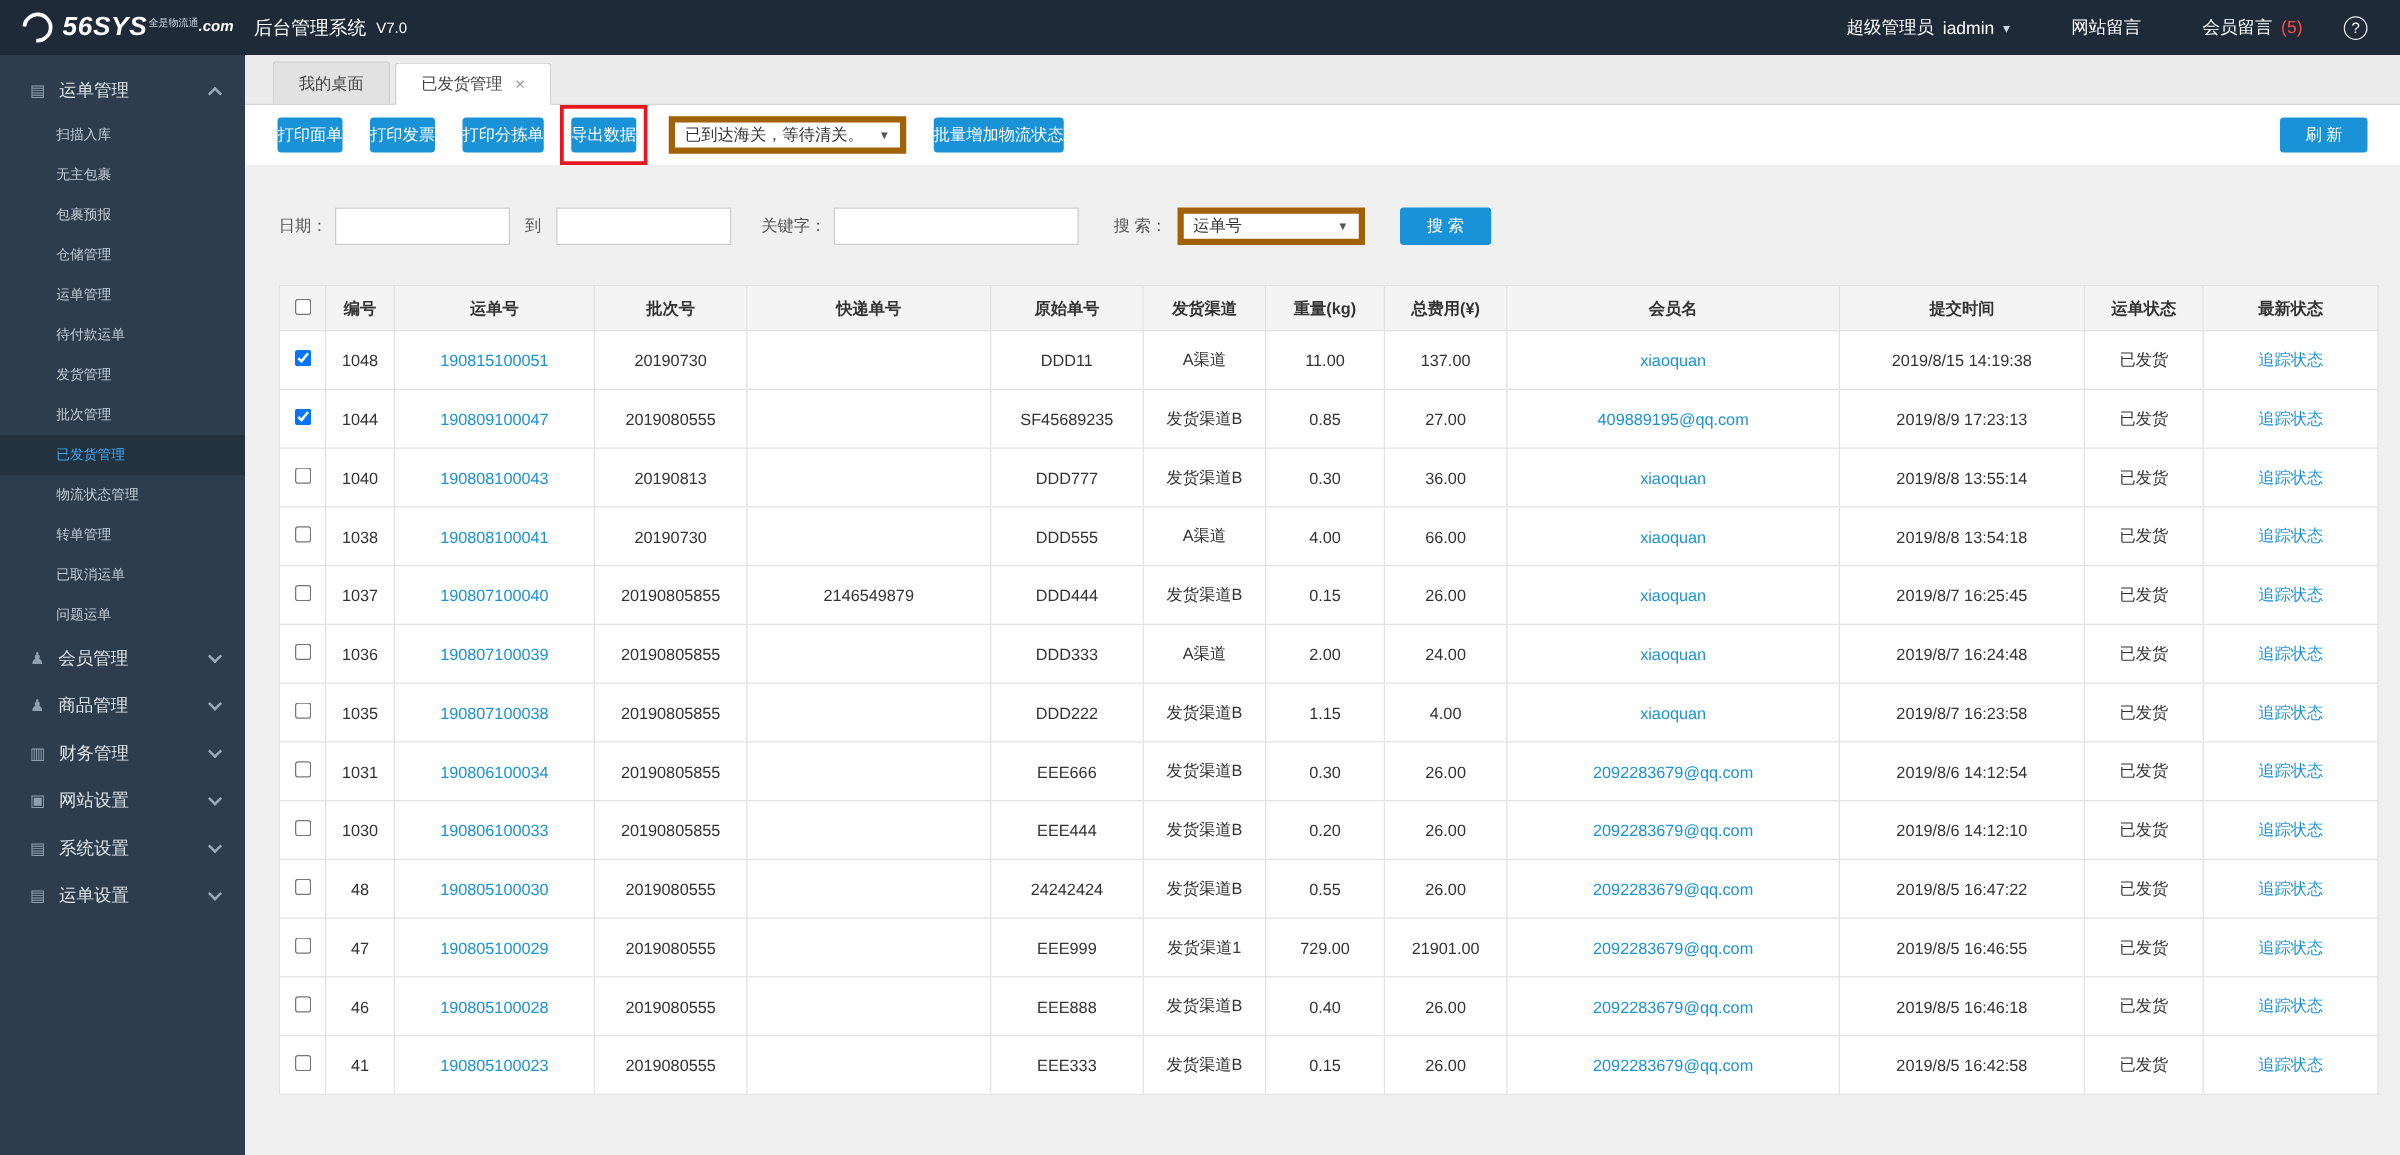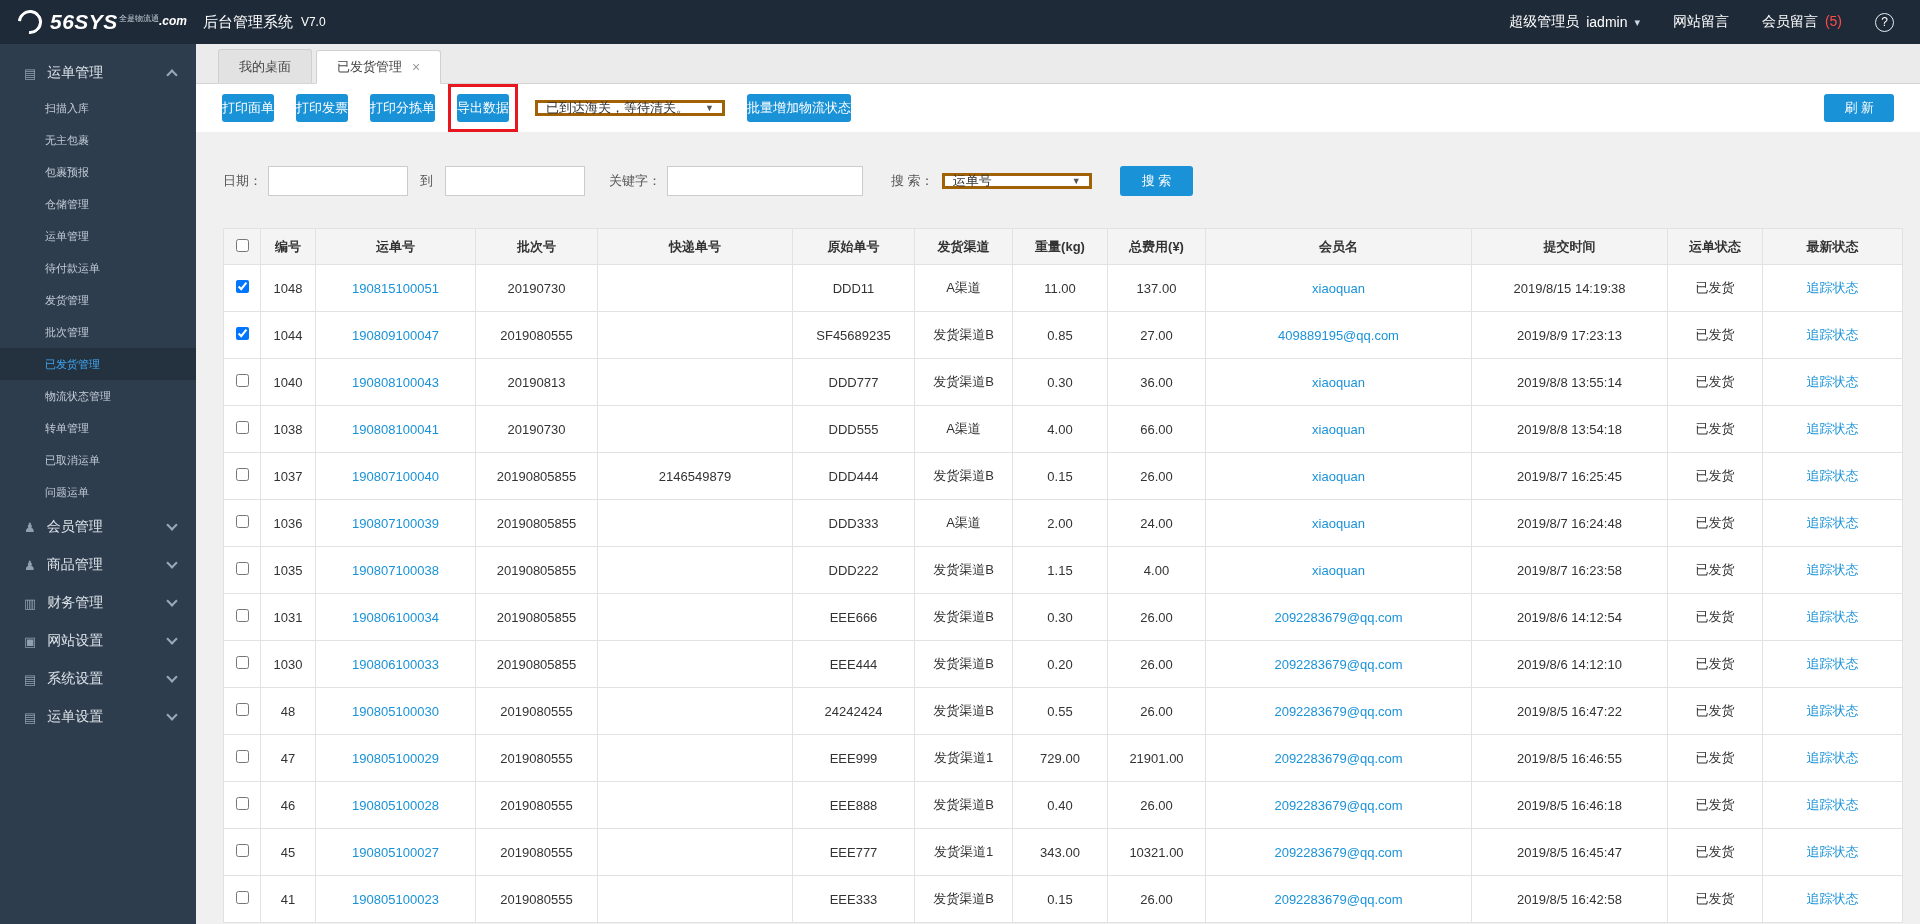--- a/index.html
+++ b/index.html
@@ -12,21 +12,21 @@
   .logo-circle { width: 24px; height: 24px; border-radius: 50%; border: 3px solid #fff; border-left-color: transparent; transform: rotate(-40deg); margin-right: 8px; flex: 0 0 auto; }
   .logo-main { font-size: 21px; font-weight: bold; font-style: italic; letter-spacing: .5px; }
   .logo-side { display: flex; flex-direction: row; margin-left: 1px; line-height: 1.1; }
   .logo-tagline { font-size: 8px; color: #c9d3de; }
   .logo-dot { font-size: 12px; font-weight: bold; font-style: italic; }
   .app-title { margin-left: 16px; font-size: 15px; }
   .app-version { margin-left: 8px; font-size: 12px; }
   .header-right { margin-left: auto; display: flex; align-items: center; gap: 33px; font-size: 14px; }
   .user-menu { display: flex; align-items: center; gap: 7px; cursor: pointer; }
   .caret { font-size: 11px; color: #cfd8e2; }
-  .hlink { cursor: pointer; }
+  .hlink { cursor: pointer; margin-left: 16px; }
   .count { color: #ff4a4a; margin-left: 3px; }
   .help-circle { width: 19px; height: 19px; border: 1px solid #e7edf3; border-radius: 50%; display: inline-flex; align-items: center; justify-content: center; font-size: 12px; cursor: pointer; }
 
   
   .sidebar { position: fixed; top: 44px; left: 0; bottom: 0; width: 196px; background: #2e3d4d; padding-top: 10px; z-index: 10; }
   .menu-group { height: 38px; display: flex; align-items: center; padding: 0 20px 0 24px; color: #dde3e9; font-size: 14px; cursor: pointer; }
   .gicon { color: #8fa0b0; margin-right: 11px; font-size: 13px; }
   .glabel { flex: 1; }
   .chev { width: 8px; height: 8px; border-right: 2px solid #9aa9b8; border-bottom: 2px solid #9aa9b8; flex: 0 0 auto; }
   .chev.down { transform: rotate(45deg); margin-top: -4px; }
@@ -39,21 +39,21 @@
   .tabstrip { height: 40px; background: #ebebeb; border-bottom: 1px solid #d5d5d5; display: flex; align-items: flex-end; padding-left: 22px; }
   .tab { height: 34px; padding: 0 20px; background: #e2e2e2; border: 1px solid #d0d0d0; border-bottom: none; margin-right: 4px; font-size: 13px; color: #444; display: flex; align-items: center; border-radius: 3px 3px 0 0; cursor: pointer; }
   .tab.active { background: #fff; margin-bottom: -1px; border-bottom: 1px solid #fff; }
   .tab-close { margin-left: 10px; color: #999; font-size: 14px; cursor: pointer; }
 
   .toolbar { height: 48px; background: #fff; display: flex; align-items: center; padding: 0 26px; }
   .btn { background: #1a92d8; color: #fff; border: none; height: 28px; padding: 0 0; font-size: 13px; border-radius: 3px; cursor: pointer; margin-right: 22px; font-family: inherit; white-space: nowrap; }
   .export-wrap { position: relative; display: inline-block; margin-right: 26px; }
   .export-wrap .btn { margin-right: 0; }
   .annotation-box { position: absolute; left: -9px; right: -9px; top: -10px; bottom: -10px; border: 3px solid #e8171f; pointer-events: none; }
-  .select-box { display: inline-flex; align-items: center; justify-content: space-between; width: 190px; height: 16px; background: #fff; border: 3px solid #a16207; padding: 0 8px; font-size: 13px; color: #333; margin-right: 22px; cursor: pointer; flex: 0 0 auto; }
+  .select-box { display: inline-flex; align-items: center; justify-content: space-between; width: 190px; height: 30px; background: #fff; border: 5px solid #a16207; padding: 0 8px; font-size: 13px; color: #333; margin-right: 22px; cursor: pointer; flex: 0 0 auto; }
   .select-box .arrow { font-size: 9px; color: #555; margin-left: 6px; }
   .btn-refresh { margin-left: auto; margin-right: 0; padding: 0 20px; }
 
   .filters { display: flex; align-items: center; margin: 34px 18px 0 27px; }
   .filters label { color: #555; margin-right: 6px; font-size: 13px; white-space: nowrap; }
   .filters .to { margin: 0 12px; }
   .filters .kw { margin-left: 24px; }
   .filters .sb { margin-left: 28px; }
   .input { height: 30px; border: 1px solid #ccc; background: #fff; padding: 0 8px; font-size: 13px; width: 140px; font-family: inherit; }
   .input.keyword { width: 196px; }
@@ -402,35 +402,20 @@
             <td>发货渠道B</td>
             <td>0.40</td>
             <td>26.00</td>
             <td><a class="link">2092283679@qq.com</a></td>
             <td>2019/8/5 16:46:18</td>
             <td>已发货</td>
             <td><a class="link">追踪状态</a></td>
           </tr>
           <tr>
             <td><input type="checkbox" style=""></td>
-            <td>45</td>
-            <td><a class="link">190805100027</a></td>
-            <td>2019080555</td>
-            <td></td>
-            <td>EEE777</td>
-            <td>发货渠道1</td>
-            <td>343.00</td>
-            <td>10321.00</td>
-            <td><a class="link">2092283679@qq.com</a></td>
-            <td>2019/8/5 16:45:47</td>
-            <td>已发货</td>
-            <td><a class="link">追踪状态</a></td>
-          </tr>
-          <tr>
-            <td><input type="checkbox" style=""></td>
             <td>41</td>
             <td><a class="link">190805100023</a></td>
             <td>2019080555</td>
             <td></td>
             <td>EEE333</td>
             <td>发货渠道B</td>
             <td>0.15</td>
             <td>26.00</td>
             <td><a class="link">2092283679@qq.com</a></td>
             <td>2019/8/5 16:42:58</td>

